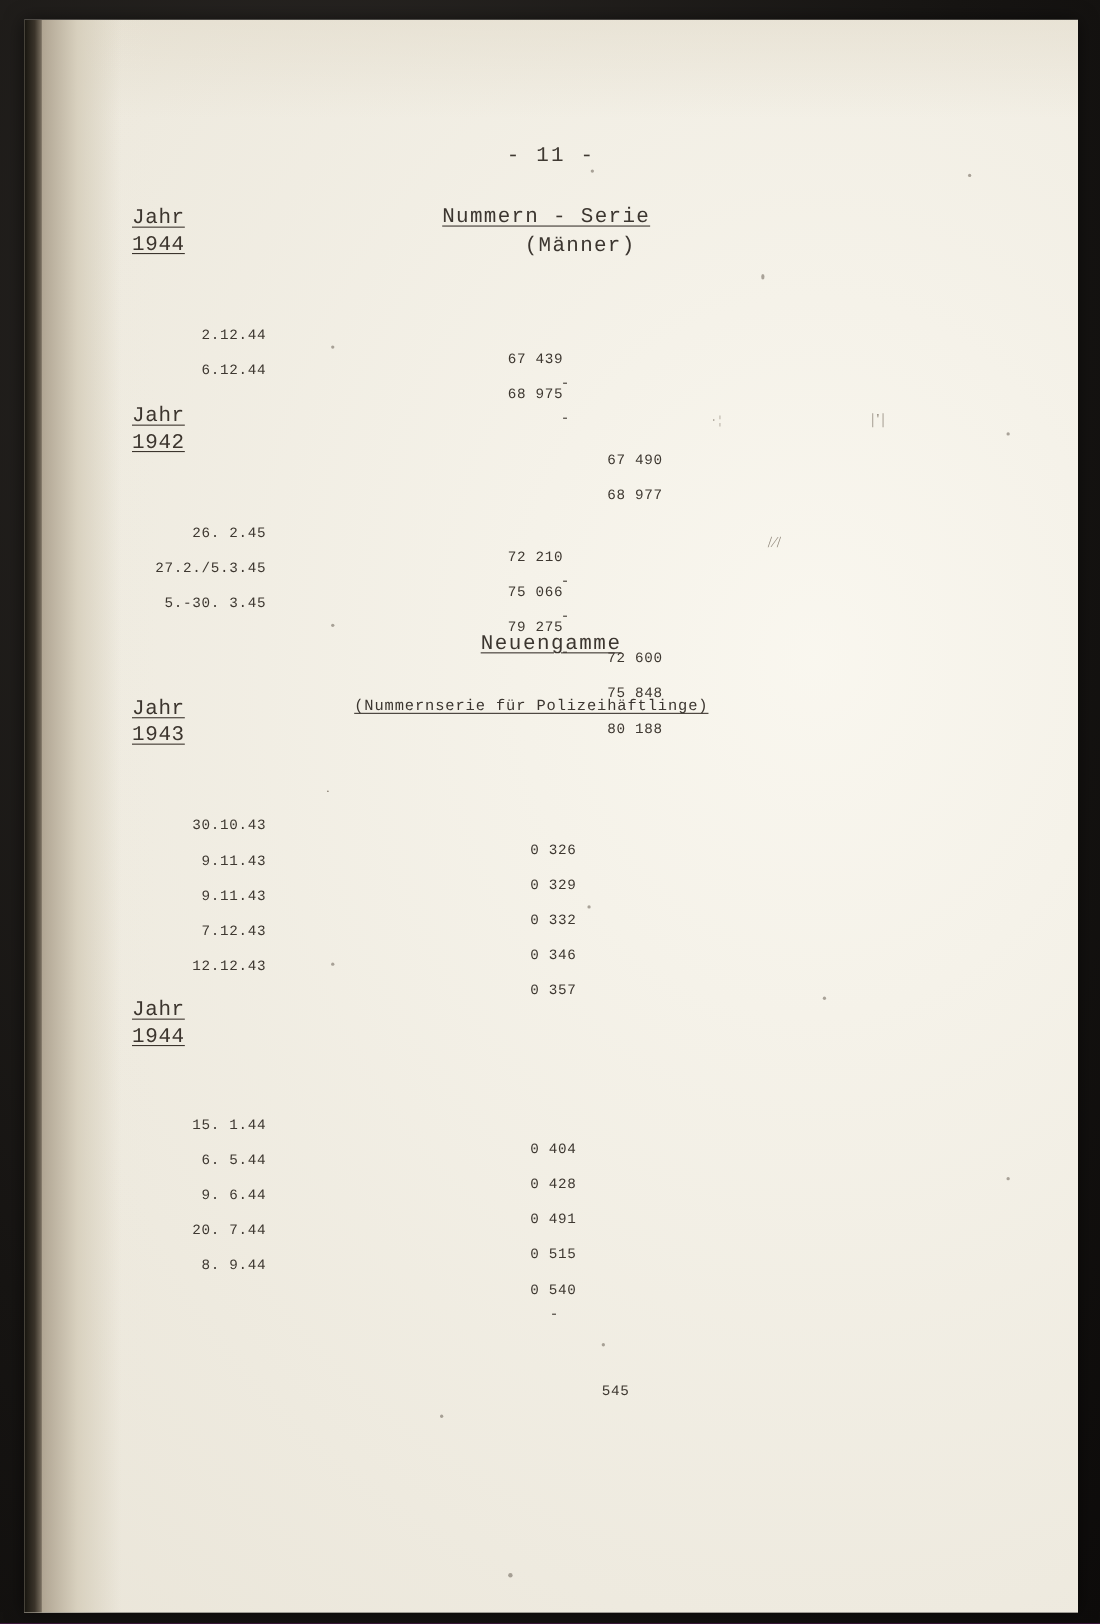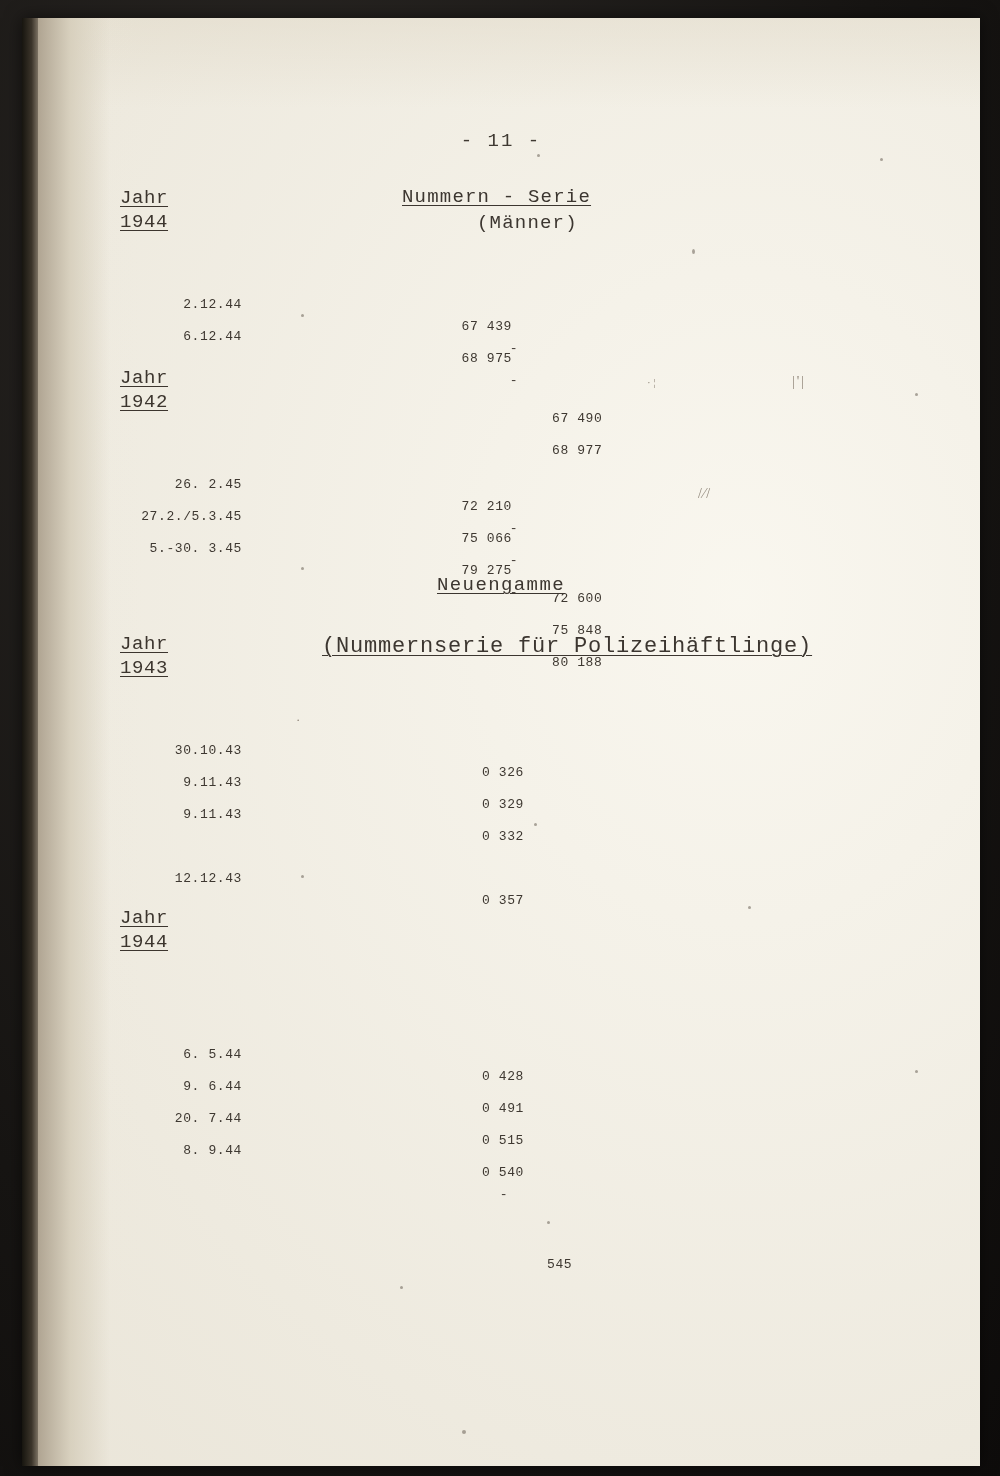--- a/index.html
+++ b/index.html
@@ -153,21 +153,21 @@
   }
   .serie-sub {
     position: absolute;
     left: 455px;
     font-size: 19px;
     letter-spacing: 1.2px;
   }
   .polizei-head {
     position: absolute;
     left: 300px;
-    font-size: 22px;
+    font-size: 14px;
     letter-spacing: 0.8px;
   }
   
   .speck {
     position: absolute;
     background: #6a6055;
     border-radius: 50%;
     opacity: 0.55;
     z-index: 6;
   }
@@ -262,32 +262,40 @@
         <span class="numa" style="left:392px;">0 326</span>
       </div>
       <div class="row" style="left:0; top:732px; width:958px; height:22px;">
         <span class="date" style="left:80px;">9.11.43</span>
         <span class="numa" style="left:392px;">0 329</span>
       </div>
       <div class="row" style="left:0; top:764px; width:958px; height:22px;">
         <span class="date" style="left:80px;">9.11.43</span>
         <span class="numa" style="left:392px;">0 332</span>
       </div>
+      <div class="row" style="left:0; top:796px; width:958px; height:22px;">
+        <span class="date" style="left:80px;">7.12.43</span>
+        <span class="numa" style="left:392px;">0 346</span>
+      </div>
       <div class="row" style="left:0; top:828px; width:958px; height:22px;">
         <span class="date" style="left:80px;">12.12.43</span>
         <span class="numa" style="left:392px;">0 357</span>
       </div>
 
       <div class="hdr-jahr" style="left:98px; top:888px;">
         <span class="u">Jahr</span>
       </div>
       <div class="hdr-jahr" style="left:98px; top:912px;">
         <span class="u">1944</span>
       </div>
 
+      <div class="row" style="left:0; top:972px; width:958px; height:22px;">
+        <span class="date" style="left:80px;">15. 1.44</span>
+        <span class="numa" style="left:392px;">0 404</span>
+      </div>
       <div class="row" style="left:0; top:1004px; width:958px; height:22px;">
         <span class="date" style="left:80px;">6. 5.44</span>
         <span class="numa" style="left:392px;">0 428</span>
       </div>
       <div class="row" style="left:0; top:1036px; width:958px; height:22px;">
         <span class="date" style="left:80px;">9. 6.44</span>
         <span class="numa" style="left:392px;">0 491</span>
       </div>
       <div class="row" style="left:0; top:1068px; width:958px; height:22px;">
         <span class="date" style="left:80px;">20. 7.44</span>

